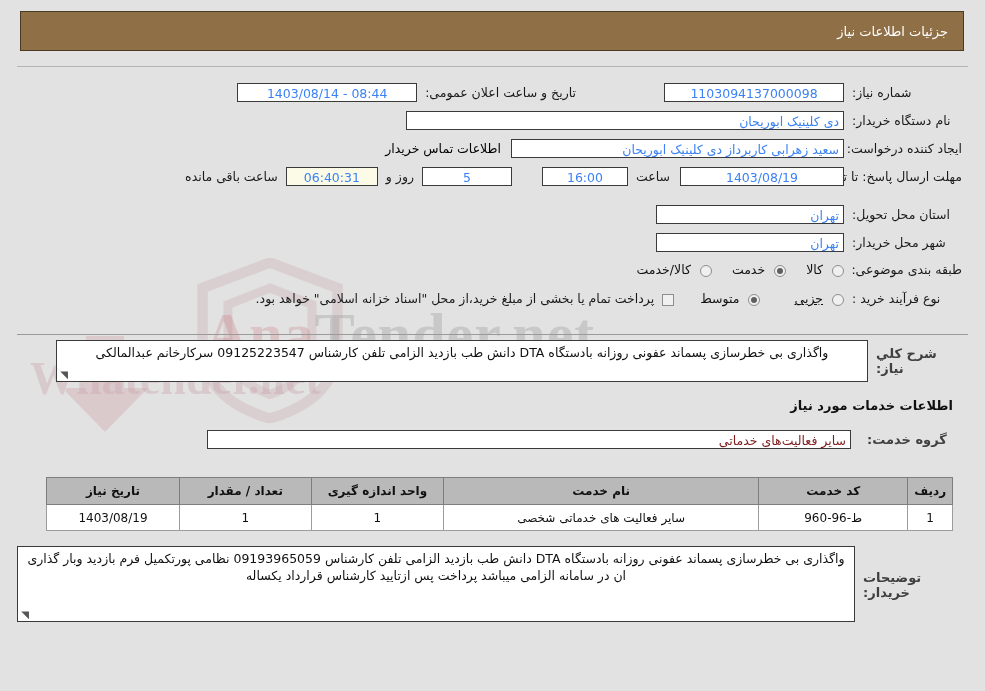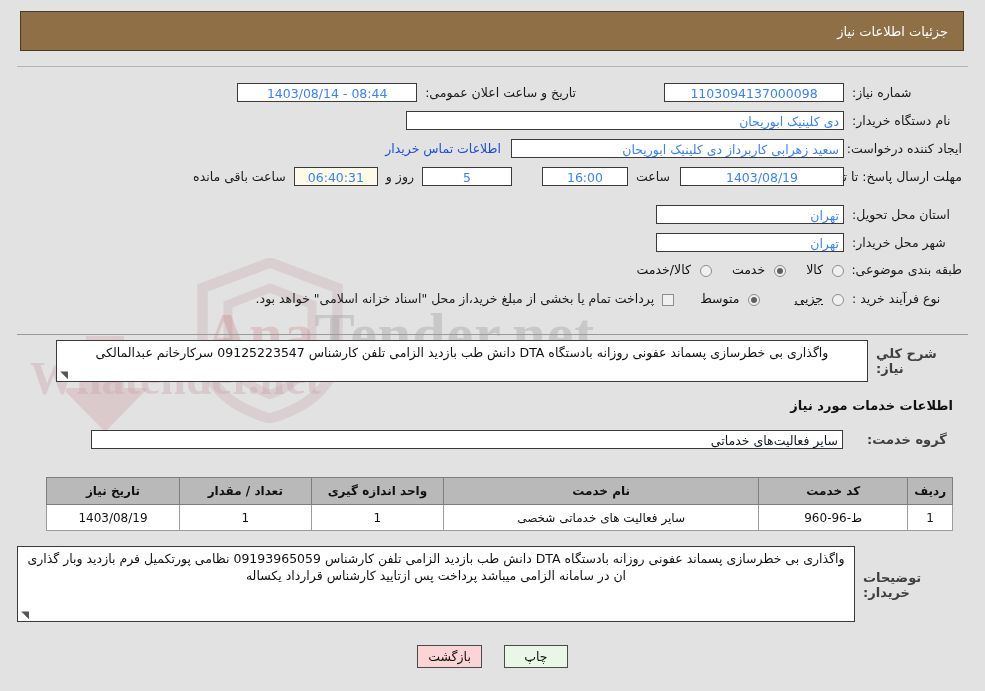--- a/index.html
+++ b/index.html
@@ -126,21 +126,21 @@
     color: #3b82f6;
     text-align: center;
     overflow: hidden;
     white-space: nowrap;
   }
   .fld.ltr { direction: ltr; }
   .fld.right { text-align: right; }
   .fld.timer { background: #fbfbe8; }
 
   .link {
-    color: #1d4ed8;
+    color: #000000;
     font-size: 12.5px;
     cursor: pointer;
   }
 
   .radio {
     display: inline-block;
     width: 12px;
     height: 12px;
     border-radius: 50%;
     border: 1px solid #8d8d8d;
@@ -315,21 +315,21 @@
       <span class="link" style="margin-right:10px;">اطلاعات تماس خریدار</span>
     </div>
 
     <div class="row" style="top:100px; right:6px;">
       <span class="lbl" style="width:110px; line-height:16px;">مهلت ارسال پاسخ: تا تاریخ:</span>
       <span class="fld ltr" style="width:164px; margin-right:8px;">1403/08/19</span>
       <span class="lbl" style="margin-right:10px;">ساعت</span>
       <span class="fld ltr" style="width:86px; margin-right:8px;">16:00</span>
       <span class="fld ltr" style="width:90px; margin-right:30px;">5</span>
       <span class="lbl" style="margin-right:8px;">روز و</span>
-      <span class="fld ltr timer" style="width:84px; margin-right:8px;">06:40:31</span>
+      <span class="fld ltr timer" style="width:92px; margin-right:8px;">06:40:31</span>
       <span class="lbl" style="margin-right:8px;">ساعت باقی مانده</span>
     </div>
 
     <div class="row" style="top:138px; right:6px;">
       <span class="lbl" style="width:110px;">استان محل تحویل:</span>
       <span class="fld right" style="width:188px; margin-right:8px;">تهران</span>
     </div>
 
     <div class="row" style="top:166px; right:6px;">
       <span class="lbl" style="width:110px;">شهر محل خریدار:</span>
@@ -376,21 +376,21 @@
         <span>واگذاری بی خطرسازی پسماند عفونی روزانه بادستگاه DTA دانش طب بازدید الزامی تلفن کارشناس 09125223547 سرکارخانم عبدالمالکی</span>
         <span class="resize">◥</span>
       </div>
     </div>
   </div>
 
   <div class="section-title" style="right:32px; top:398px;">اطلاعات خدمات مورد نیاز</div>
 
   <div class="row" style="position:absolute; right:32px; top:430px; z-index:10;">
     <span class="desc-label" style="width:86px; text-align:left;">گروه خدمت:</span>
-    <span class="fld right" style="width:752px; margin-right:24px; color:#0f172a;">سایر فعالیت‌های خدماتی</span>
+    <span class="fld right" style="width:644px; margin-right:16px; color:#7f1d1d;">سایر فعالیت‌های خدماتی</span>
   </div>
 
   <table class="tbl">
     <thead>
       <tr>
         <th style="width:36px;">ردیف</th>
         <th style="width:148px;">کد خدمت</th>
         <th style="width:331px;">نام خدمت</th>
         <th style="width:132px;">واحد اندازه گیری</th>
         <th style="width:131px;">تعداد / مقدار</th>
@@ -412,18 +412,14 @@
   <div style="position:absolute; right:17px; top:546px; width:951px; z-index:10;">
     <div style="display:flex; align-items:flex-start;">
       <span class="desc-label" style="width:105px; text-align:left; padding-top:24px;">توضیحات خریدار:</span>
       <div class="textarea" style="width:838px; height:76px; margin-right:8px; text-align:center;">
         <span>واگذاری بی خطرسازی پسماند عفونی روزانه بادستگاه DTA دانش طب بازدید الزامی تلفن کارشناس 09193965059 نظامی پورتکمیل فرم بازدید وبار گذاری ان در سامانه الزامی میباشد پرداخت پس ازتایید کارشناس قرارداد یکساله</span>
         <span class="resize">◥</span>
       </div>
     </div>
   </div>
 
-  <div class="btnbar">
-    <div class="btn btn-back">بازگشت</div>
-    <div class="btn btn-print">چاپ</div>
-  </div>
 
 </div>
 
 </body></html>

